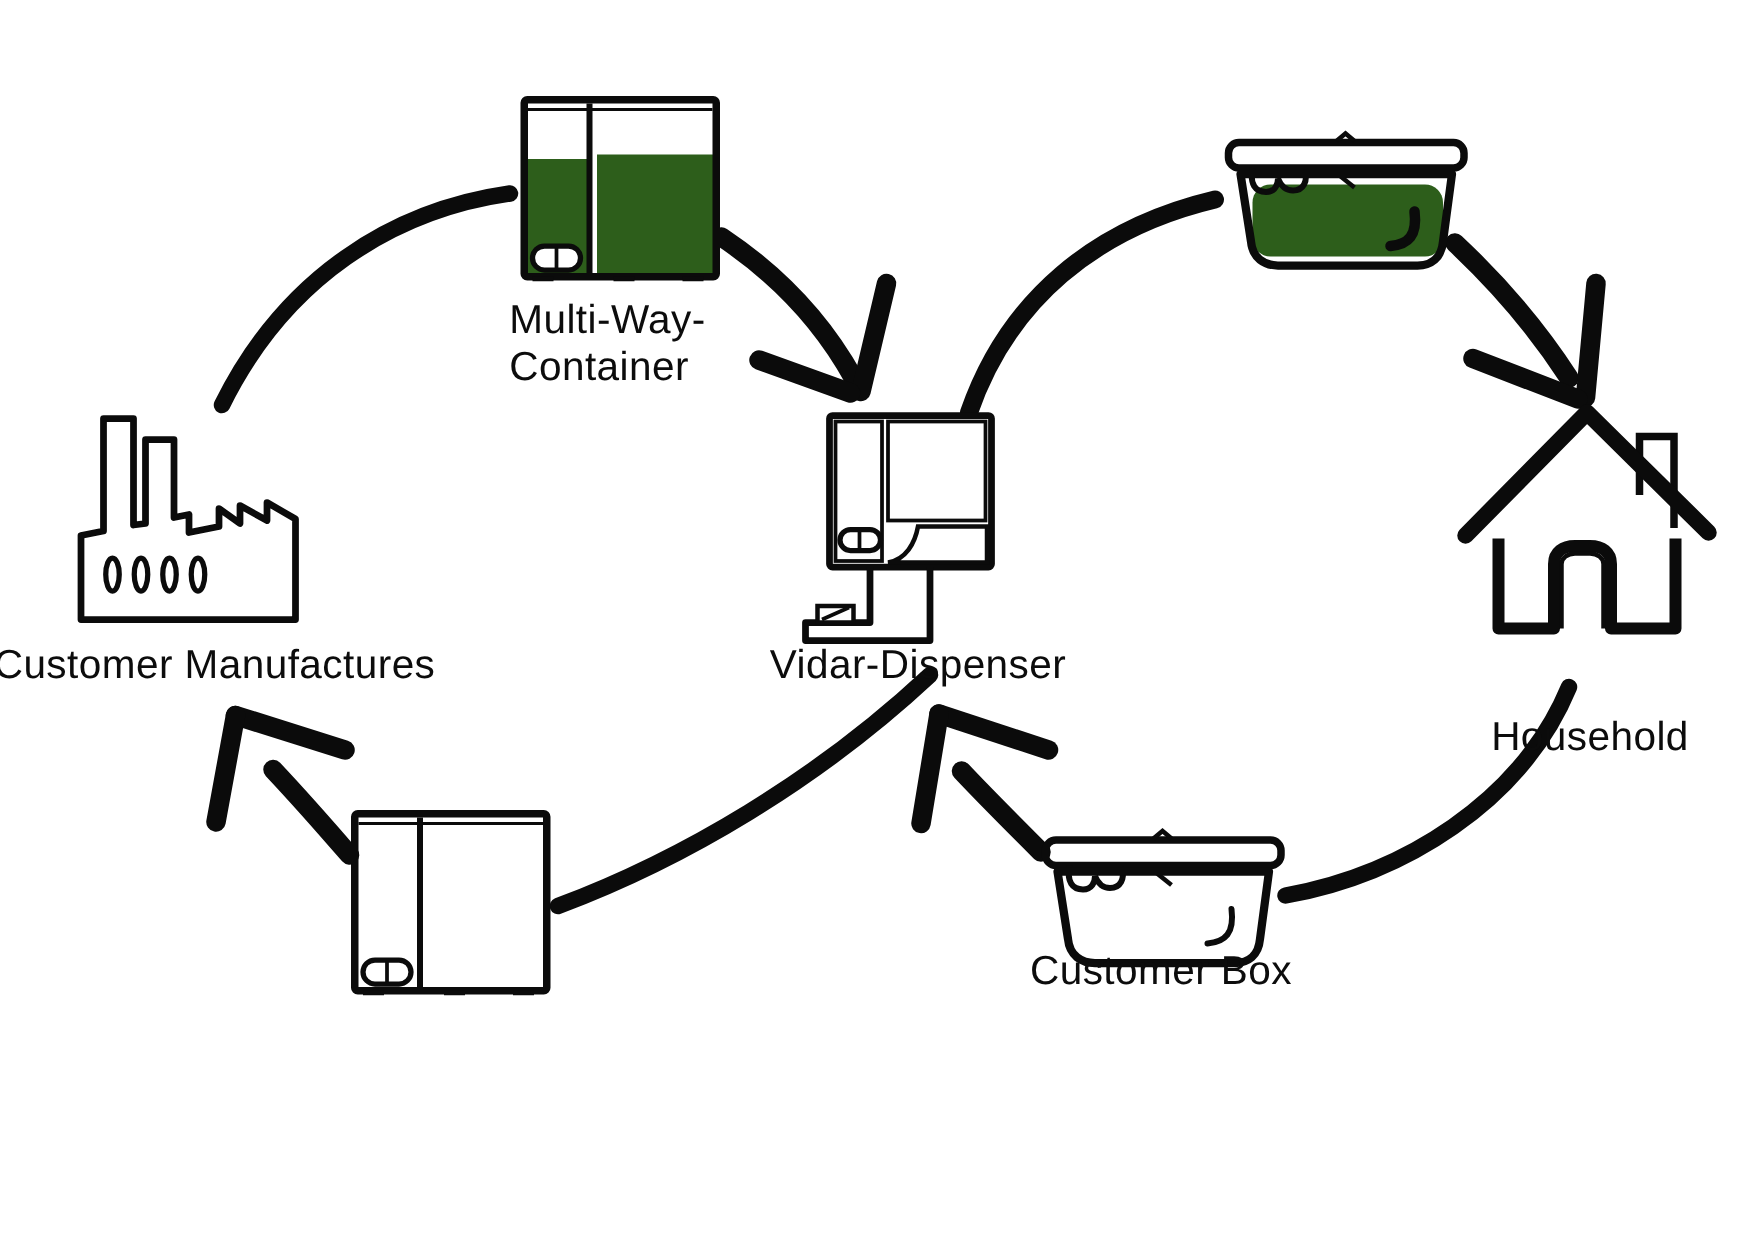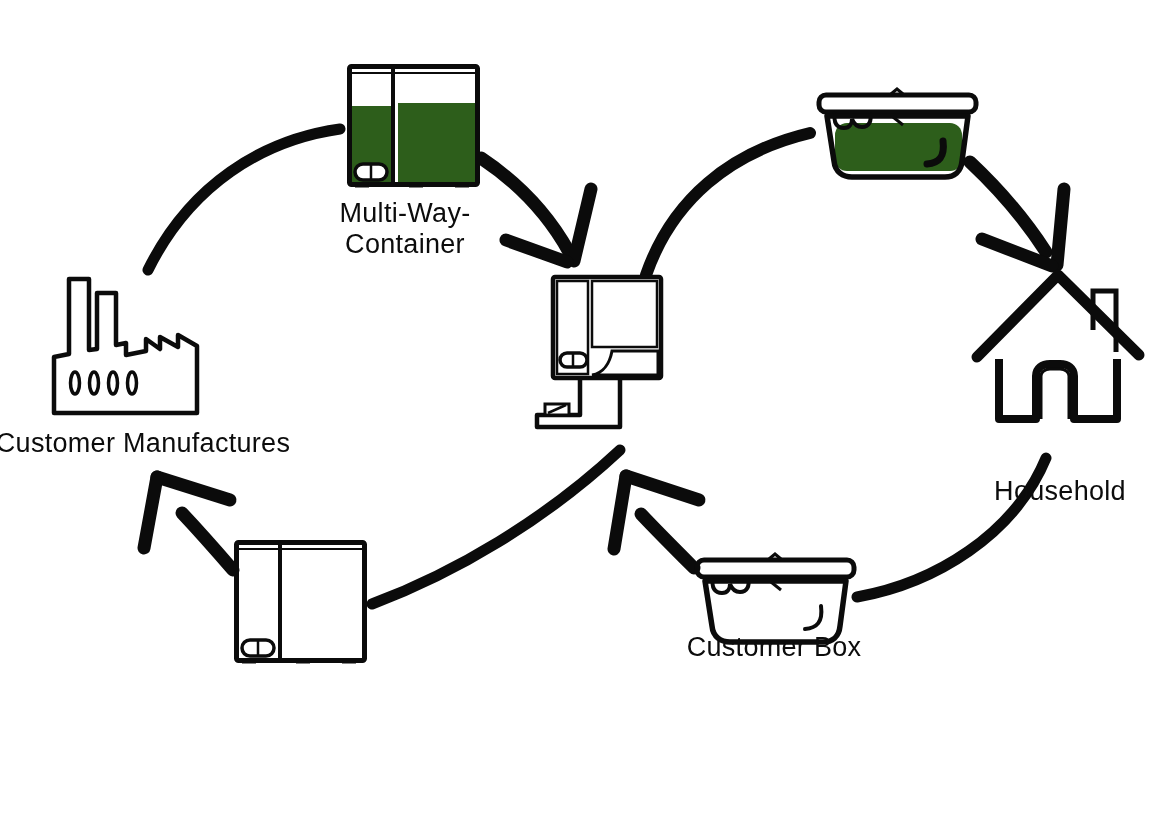--- a/index.html
+++ b/index.html
@@ -1,19 +1,19 @@
 <!DOCTYPE html>
 <html><head>
 <meta charset="utf-8">
 <style>
   html,body{margin:0;padding:0;background:#fff;}
   .stage{position:relative;width:1160px;height:823px;background:#ffffff;overflow:hidden;
          font-family:"Liberation Sans", sans-serif;}
   .stage svg{position:absolute;left:0;top:0;}
-  .node-label{position:absolute;transform:translateX(-50%);text-align:center;
+  .node-label{position:absolute;transform:translateX(-50%);
               font-size:27px;line-height:31px;color:#0c0c0c;letter-spacing:.3px;
               white-space:nowrap;font-weight:500;}
 </style>
 </head>
 <body>
 
 <div class="stage">
 
 <svg width="1160" height="823" viewBox="0 0 1160 823">
   <defs>
@@ -125,16 +125,17 @@
       <use href="#ic-box"></use>
     </g>
   </g>
 </svg>
 
 <div class="node-label" style="left:405px; top:198px;">
   <div>Multi-Way-</div>
   <div>Container</div>
 </div>
 <div class="node-label" style="left:143px; top:428px;">Customer Manufactures</div>
+<div class="node-label" style="left:612px; top:428px;">Vidar-Dispenser</div>
 <div class="node-label" style="left:1060px; top:428px;margin-top:48px;">Household</div>
 <div class="node-label" style="left:774px; top:632px;">Customer Box</div>
 
 </div>
 
 </body></html>

